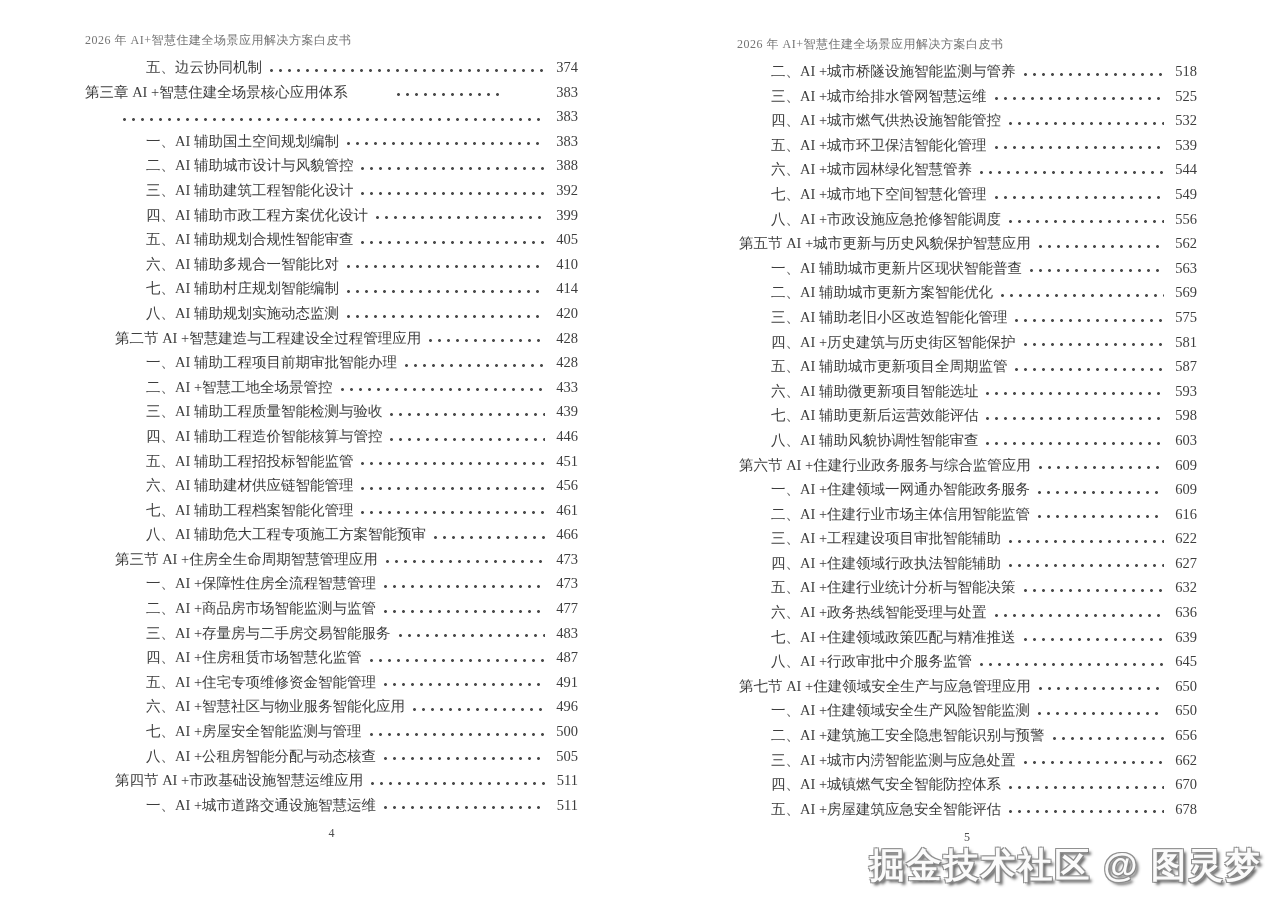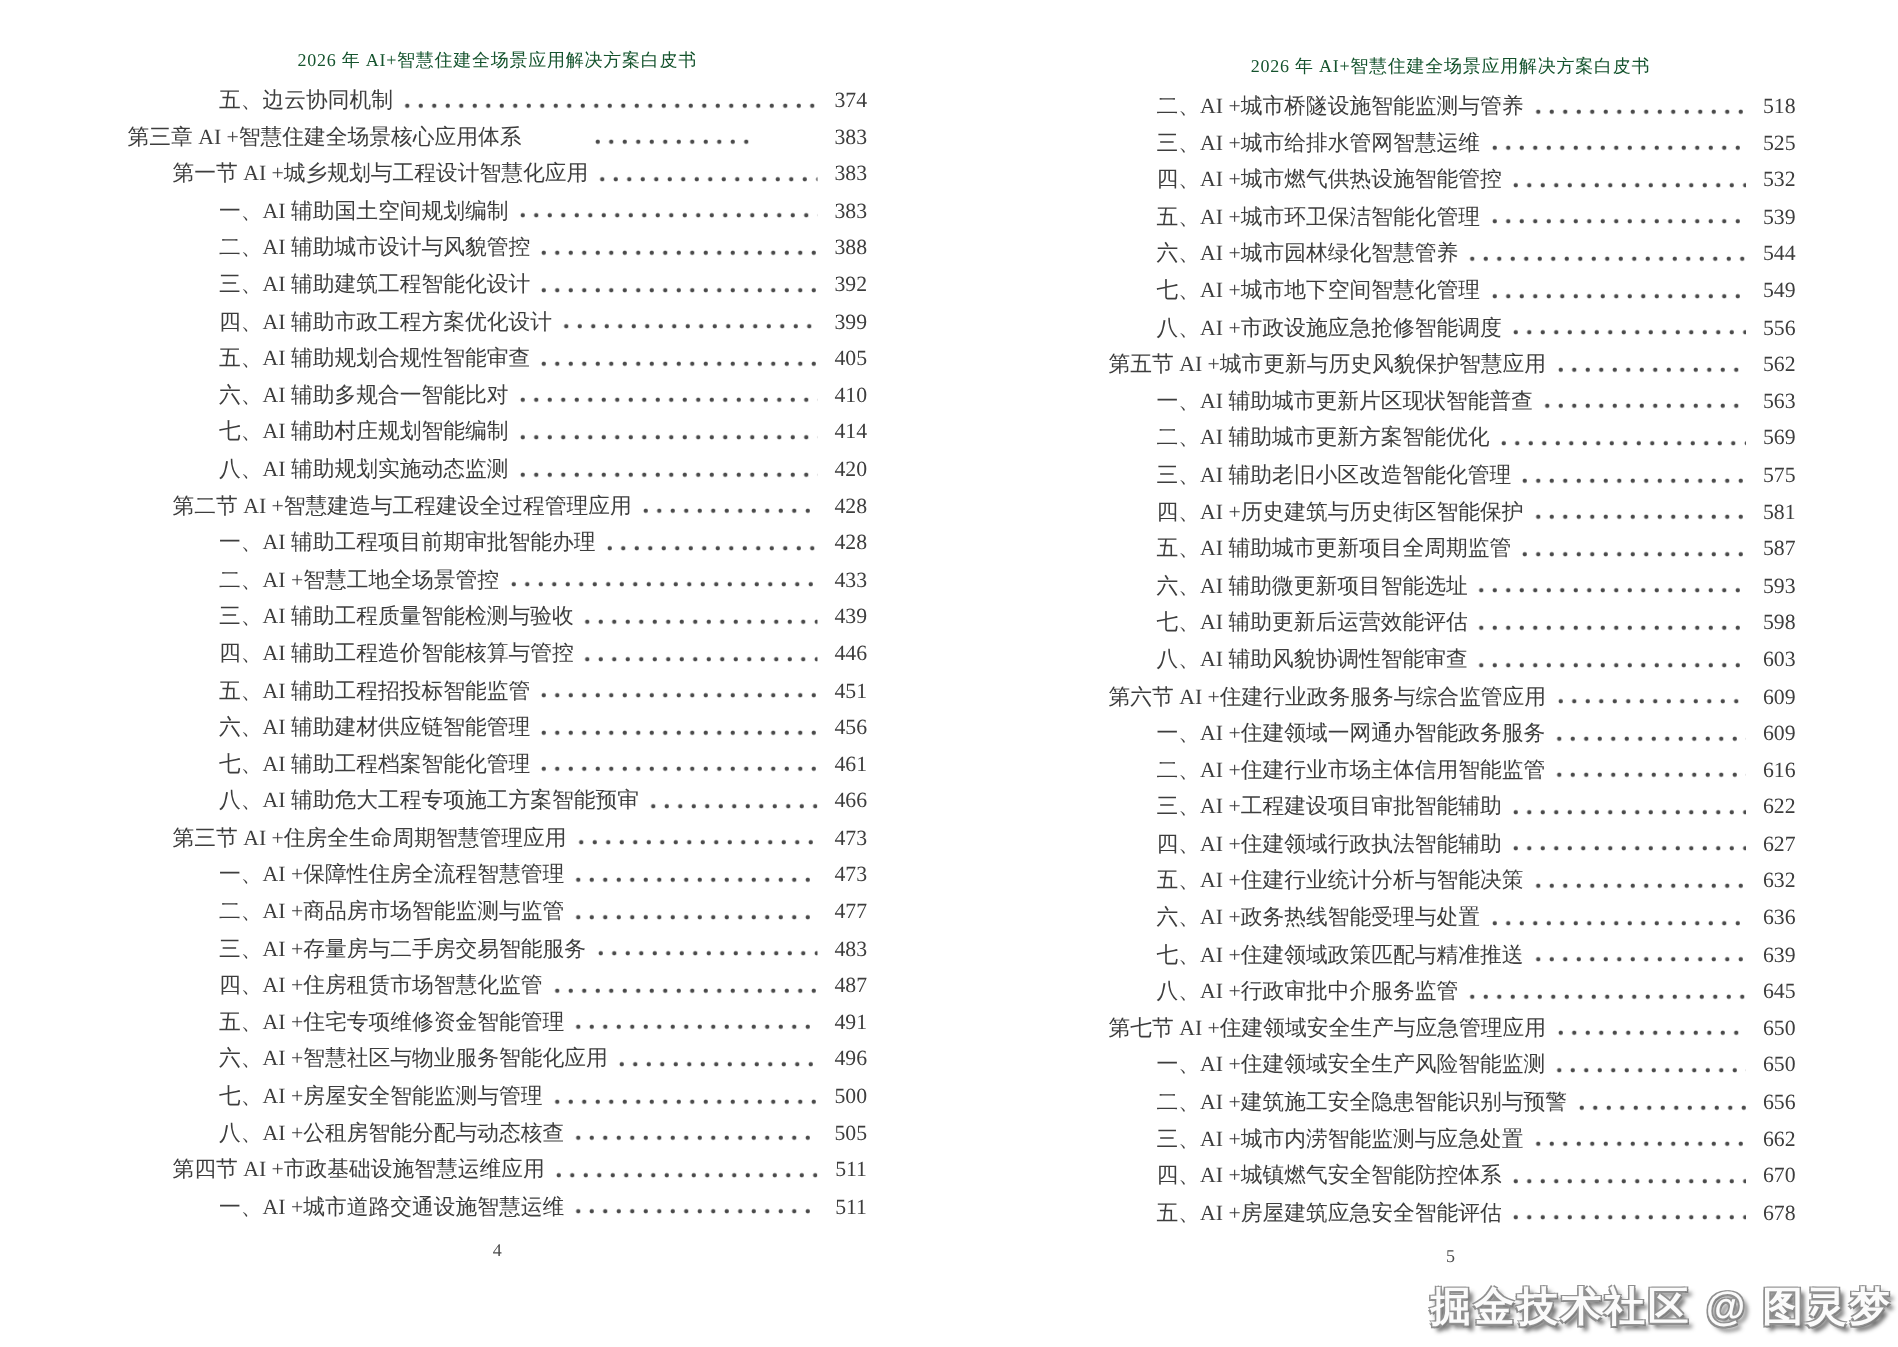--- a/index.html
+++ b/index.html
@@ -9,24 +9,23 @@
     font-family: "Liberation Serif", "DejaVu Serif", serif;
     color: #3d3d3d;
     position: relative;
     overflow: hidden;
   }
   .spread { display: flex; width: 100%; height: 100%; }
   .page { box-sizing: border-box; display: flex; flex-direction: column; }
   .page-left  { width: 632px; padding: 32px 54px 0 85px; }
   .page-right { width: 633px; padding: 36px 68px 0 105px; }
   .page-header {
-    text-align: center;
     font-size: 12px;
     line-height: 16px;
-    color: #14532d;
+    color: #737373;
     letter-spacing: 0.5px;
     white-space: nowrap;
   }
   .toc { margin-top: 7px; display: flex; flex-direction: column; }
   .toc-line {
     display: flex;
     align-items: baseline;
     height: 24.6px;
     font-size: 14.5px;
     line-height: 24.6px;
@@ -54,21 +53,21 @@
     text-align: center;
     margin-top: 9px;
     font-size: 12px;
     color: #4c4c4c;
   }
   .watermark {
     position: absolute;
     right: 3px;
     bottom: 9px;
     font-family: "Liberation Sans", "DejaVu Sans", sans-serif;
-    font-size: 27px;
+    font-size: 35px;
     font-weight: bold;
     letter-spacing: 2px;
     color: #fbfbfb;
     text-shadow:
       -1px -1px 0 #909090,
        1px -1px 0 #909090,
       -1px  1px 0 #909090,
        1px  1px 0 #808080,
        3px  3px 3px rgba(70,70,70,0.85);
     white-space: nowrap;
@@ -88,21 +87,20 @@
     <span class="toc-page">374</span>
   </div>
 
   <div class="toc-line lvl0">
     <span class="toc-title">第三章 AI +智慧住建全场景核心应用体系</span>
     <span class="dots"></span>
     <span class="toc-page">383</span>
   </div>
 
   <div class="toc-line lvl1">
-    <span class="toc-title">第一节 AI +城乡规划与工程设计智慧化应用</span>
     <span class="dots"></span>
     <span class="toc-page">383</span>
   </div>
 
   <div class="toc-line lvl2">
     <span class="toc-title">一、AI 辅助国土空间规划编制</span>
     <span class="dots"></span>
     <span class="toc-page">383</span>
   </div>
 

